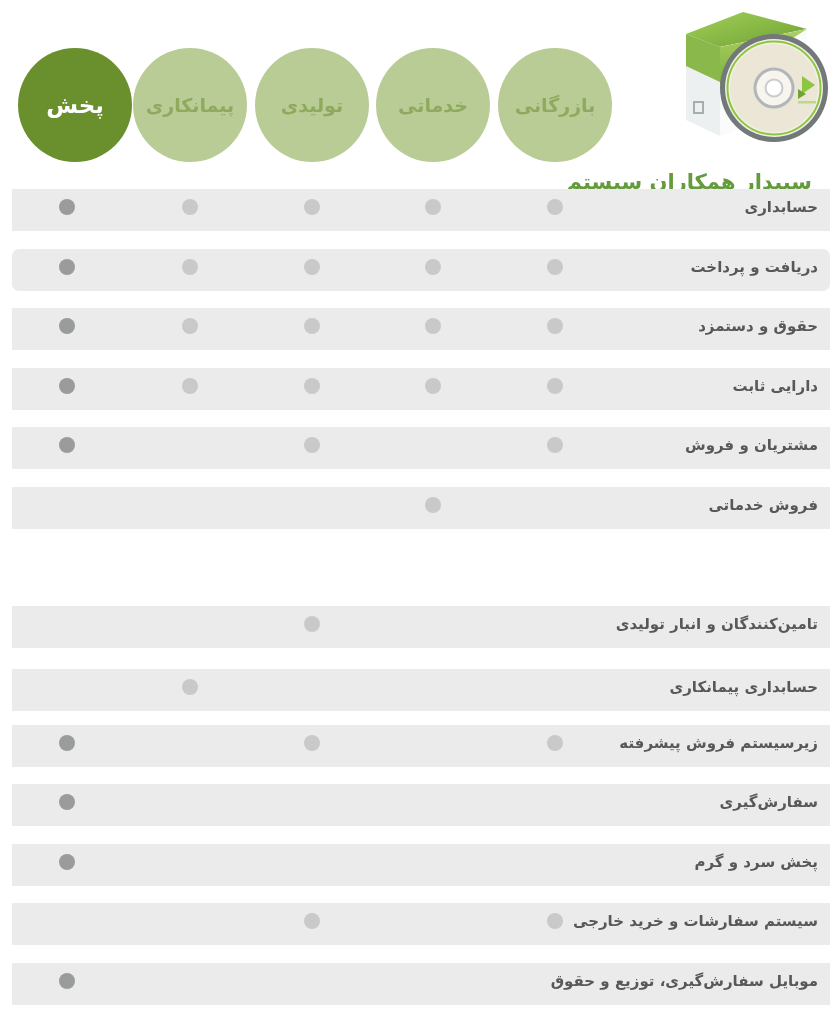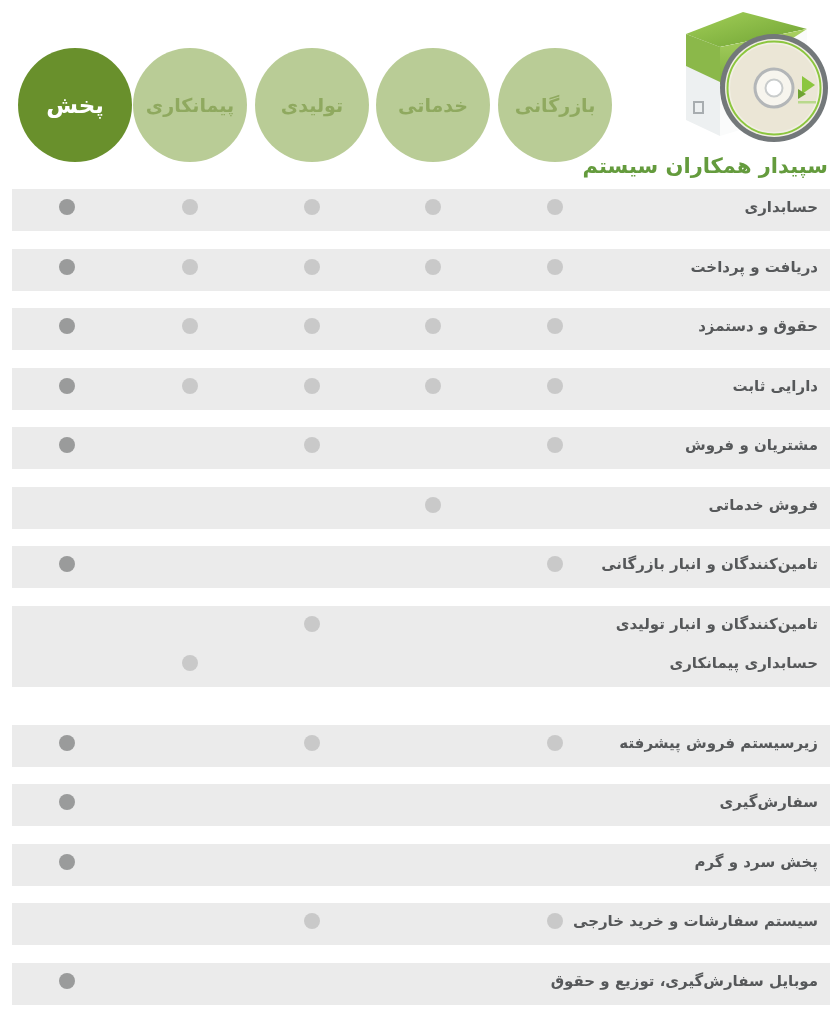--- a/index.html
+++ b/index.html
@@ -17,21 +17,21 @@
     position:relative;
     width:836px;height:1024px;
     background:#ffffff;
     overflow:hidden;
     font-family:"DejaVu Sans",sans-serif;
   }
   .boxart{
     position:absolute;left:658px;top:6px;width:178px;height:150px;
   }
   .title{
-    position:absolute;top:151px;right:8px;margin:0;
+    position:absolute;top:151px;right:8px;margin:16px;
     font-size:21px;font-weight:bold;line-height:30px;
     color:var(--title-green);
     direction:rtl;
   }
   .circles{
     position:absolute;left:0;top:48px;width:100%;height:114px;
   }
   .circle{
     position:absolute;top:0;
     width:114px;height:114px;border-radius:50%;
@@ -126,21 +126,21 @@
 
   <div class="table">
       <div class="frow" style="top: 0px;">
         <span class="flabel">حسابداری</span>
         <span class="dot dot-first" style="left: 47px;"></span>
         <span class="dot" style="left: 170px;"></span>
         <span class="dot" style="left: 292px;"></span>
         <span class="dot" style="left: 413px;"></span>
         <span class="dot" style="left: 535px;"></span>
       </div>
-      <div class="frow" style="top: 60px;">
+      <div class="frow" style="top: 60px; border-radius: 7px;">
         <span class="flabel">دریافت و پرداخت</span>
         <span class="dot dot-first" style="left: 47px;"></span>
         <span class="dot" style="left: 170px;"></span>
         <span class="dot" style="left: 292px;"></span>
         <span class="dot" style="left: 413px;"></span>
         <span class="dot" style="left: 535px;"></span>
       </div>
       <div class="frow" style="top: 119px;">
         <span class="flabel">حقوق و دستمزد</span>
         <span class="dot dot-first" style="left: 47px;"></span>
@@ -160,30 +160,25 @@
       <div class="frow" style="top: 238px;">
         <span class="flabel">مشتریان و فروش</span>
         <span class="dot dot-first" style="left: 47px;"></span>
         <span class="dot" style="left: 292px;"></span>
         <span class="dot" style="left: 535px;"></span>
       </div>
       <div class="frow" style="top: 298px;">
         <span class="flabel">فروش خدماتی</span>
         <span class="dot" style="left: 413px;"></span>
       </div>
-      <div class="frow" style="top: 357px;">
-        <span class="flabel">تامین‌کنندگان و انبار بازرگانی</span>
-        <span class="dot dot-first" style="left: 47px;"></span>
-        <span class="dot" style="left: 535px;"></span>
-      </div>
       <div class="frow" style="top: 417px;">
         <span class="flabel">تامین‌کنندگان و انبار تولیدی</span>
         <span class="dot" style="left: 292px;"></span>
       </div>
-      <div class="frow" style="top: 456px;">
+      <div class="frow" style="top: 480px;">
         <span class="flabel">حسابداری پیمانکاری</span>
         <span class="dot" style="left: 170px;"></span>
       </div>
       <div class="frow" style="top: 536px;">
         <span class="flabel">زیرسیستم فروش پیشرفته</span>
         <span class="dot dot-first" style="left: 47px;"></span>
         <span class="dot" style="left: 292px;"></span>
         <span class="dot" style="left: 535px;"></span>
       </div>
       <div class="frow" style="top: 595px;">

